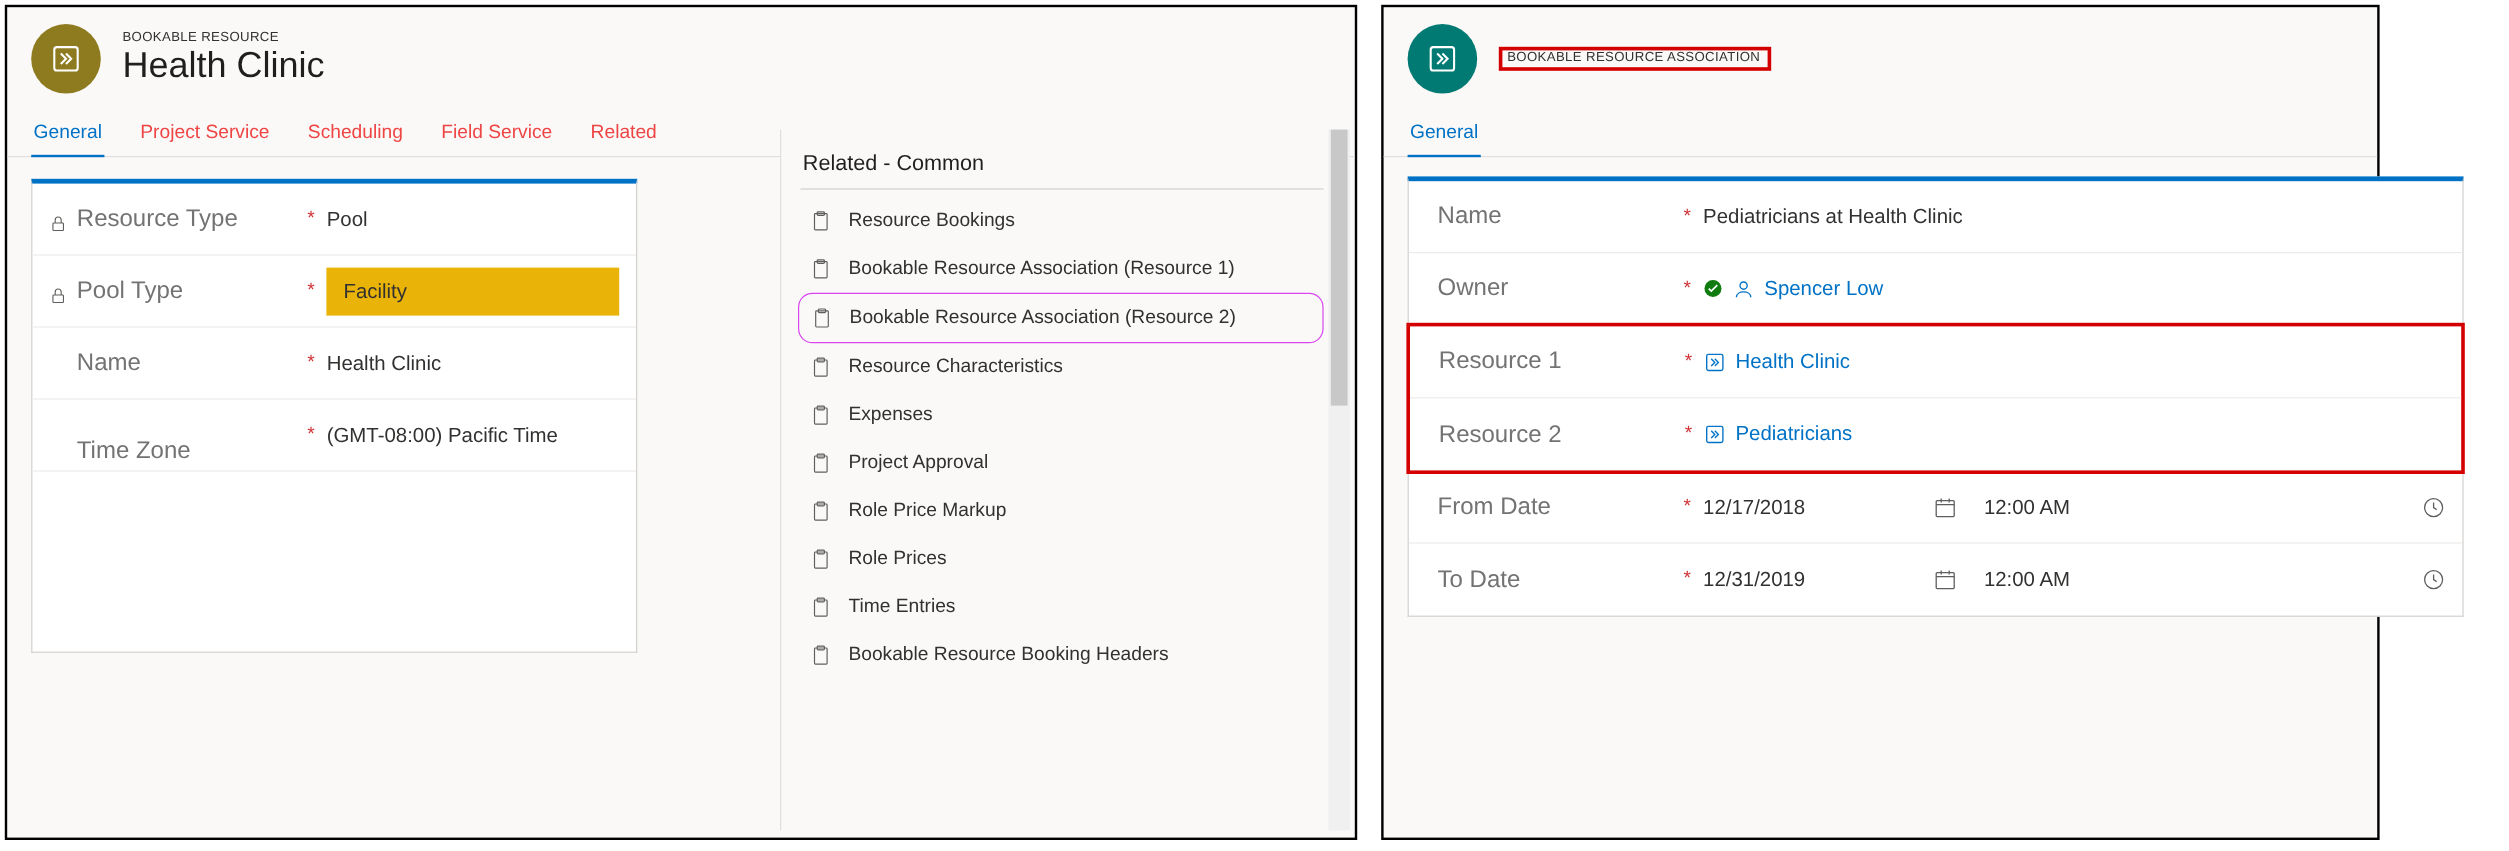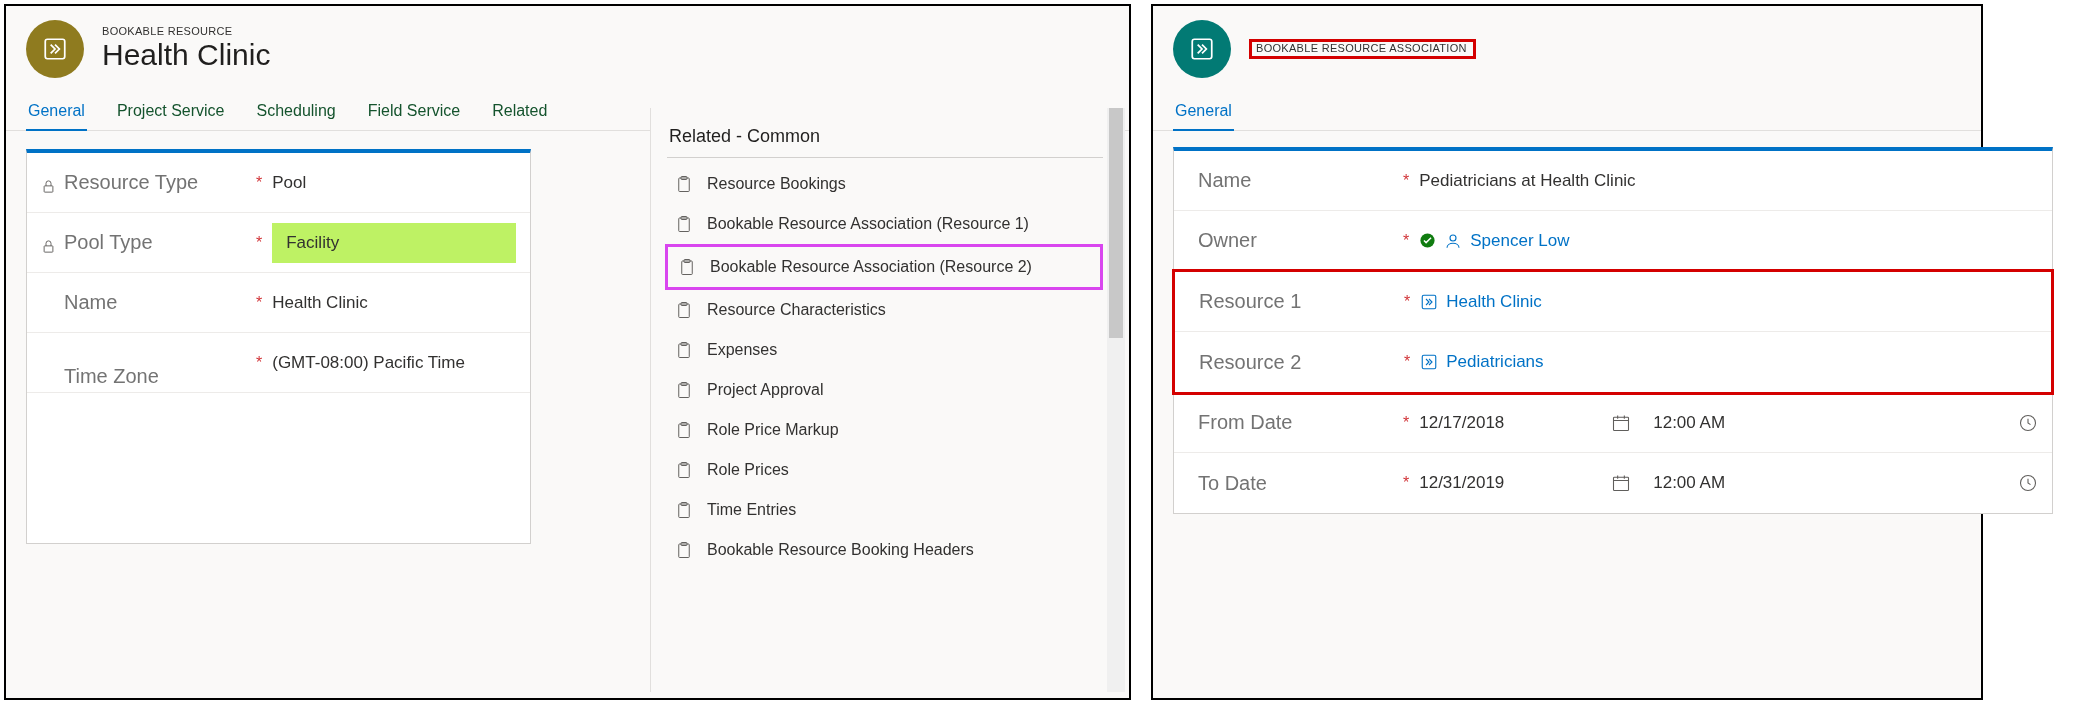--- a/index.html
+++ b/index.html
@@ -40,21 +40,21 @@
   .entity-label { font-size: 11px; letter-spacing: .3px; color: #323130; font-weight: 400; }
   .entity-title { font-size: 30px; font-weight: 400; color: #201f1e; line-height: 1.2; }
 
   .tabs {
     display: flex;
     gap: 28px;
     padding: 0 20px;
     border-bottom: 1px solid #e1dfdd;
     font-size: 16px;
   }
-  .tab { padding: 6px 2px 10px 2px; cursor: pointer; color: #14532d; position: relative; }
+  .tab { padding: 6px 2px 10px 2px; cursor: pointer; color: #ef4444; position: relative; }
   .tab[data-active="true"] { color: #0072c6; }
   .tab[data-active="true"]::after {
     content: ""; position: absolute; left: 0; right: 0; bottom: -1px;
     height: 2px; background: #0072c6;
   }
 
   .form-panel {
     background: #fff;
     border: 1px solid #d2d0ce;
     margin: 18px 20px;
@@ -81,21 +81,21 @@
     width: 215px;
     display: flex;
     align-items: flex-end;
     font-size: 20px;
     color: #737373;
     gap: 8px;
   }
   .req { color: #d13438; font-size: 16px; padding: 0 10px 0 0; }
   .value-col { flex: 1; font-size: 17px; color: #323130; }
   .value-input {
-    background: #bef264; padding: 10px 14px; min-width: 200px;
+    background: #eab308; padding: 10px 14px; min-width: 200px;
   }
   .value-truncate { white-space: nowrap; overflow: hidden; text-overflow: clip; max-width: 260px; }
 
   .lock-icon { width: 15px; height: 15px; stroke: #605e5c; fill: none; stroke-width: 1.5; }
 
   
   .related-panel {
     position: absolute;
     top: 102px; right: 4px;
     width: 475px;
@@ -105,21 +105,21 @@
     padding: 14px 0 0 14px;
   }
   .related-title { font-size: 18px; color: #201f1e; padding: 4px 10px 10px 4px; }
   .related-divider { border-top: 1px solid #d2d0ce; margin: 0 22px 6px 2px; }
   .related-item {
     display: flex; align-items: center; gap: 14px;
     padding: 10px 10px; font-size: 16px; color: #323130; cursor: pointer;
     margin-right: 22px;
   }
   .clipboard-icon { width: 18px; height: 20px; stroke: #605e5c; fill: none; stroke-width: 1.3; flex-shrink:0;}
-  .highlight { border: 3px solid #d946ef; border-radius: 0; align-items: center; }
+  .highlight { border: 1px solid #d946ef; border-radius: 12px; align-items: center; }
   .highlight-inline { display:inline-block; border: 3px solid #d40000; padding: 0 6px 2px 4px; }
 
   .scrollbar {
     position: absolute; top: 0; right: 0; width: 18px; height: 100%;
     background: #f0f0f0;
   }
   .scrollbar-thumb {
     position: absolute; top: 0; left: 2px; right: 2px; height: 230px;
     background: #c8c8c8;
   }

